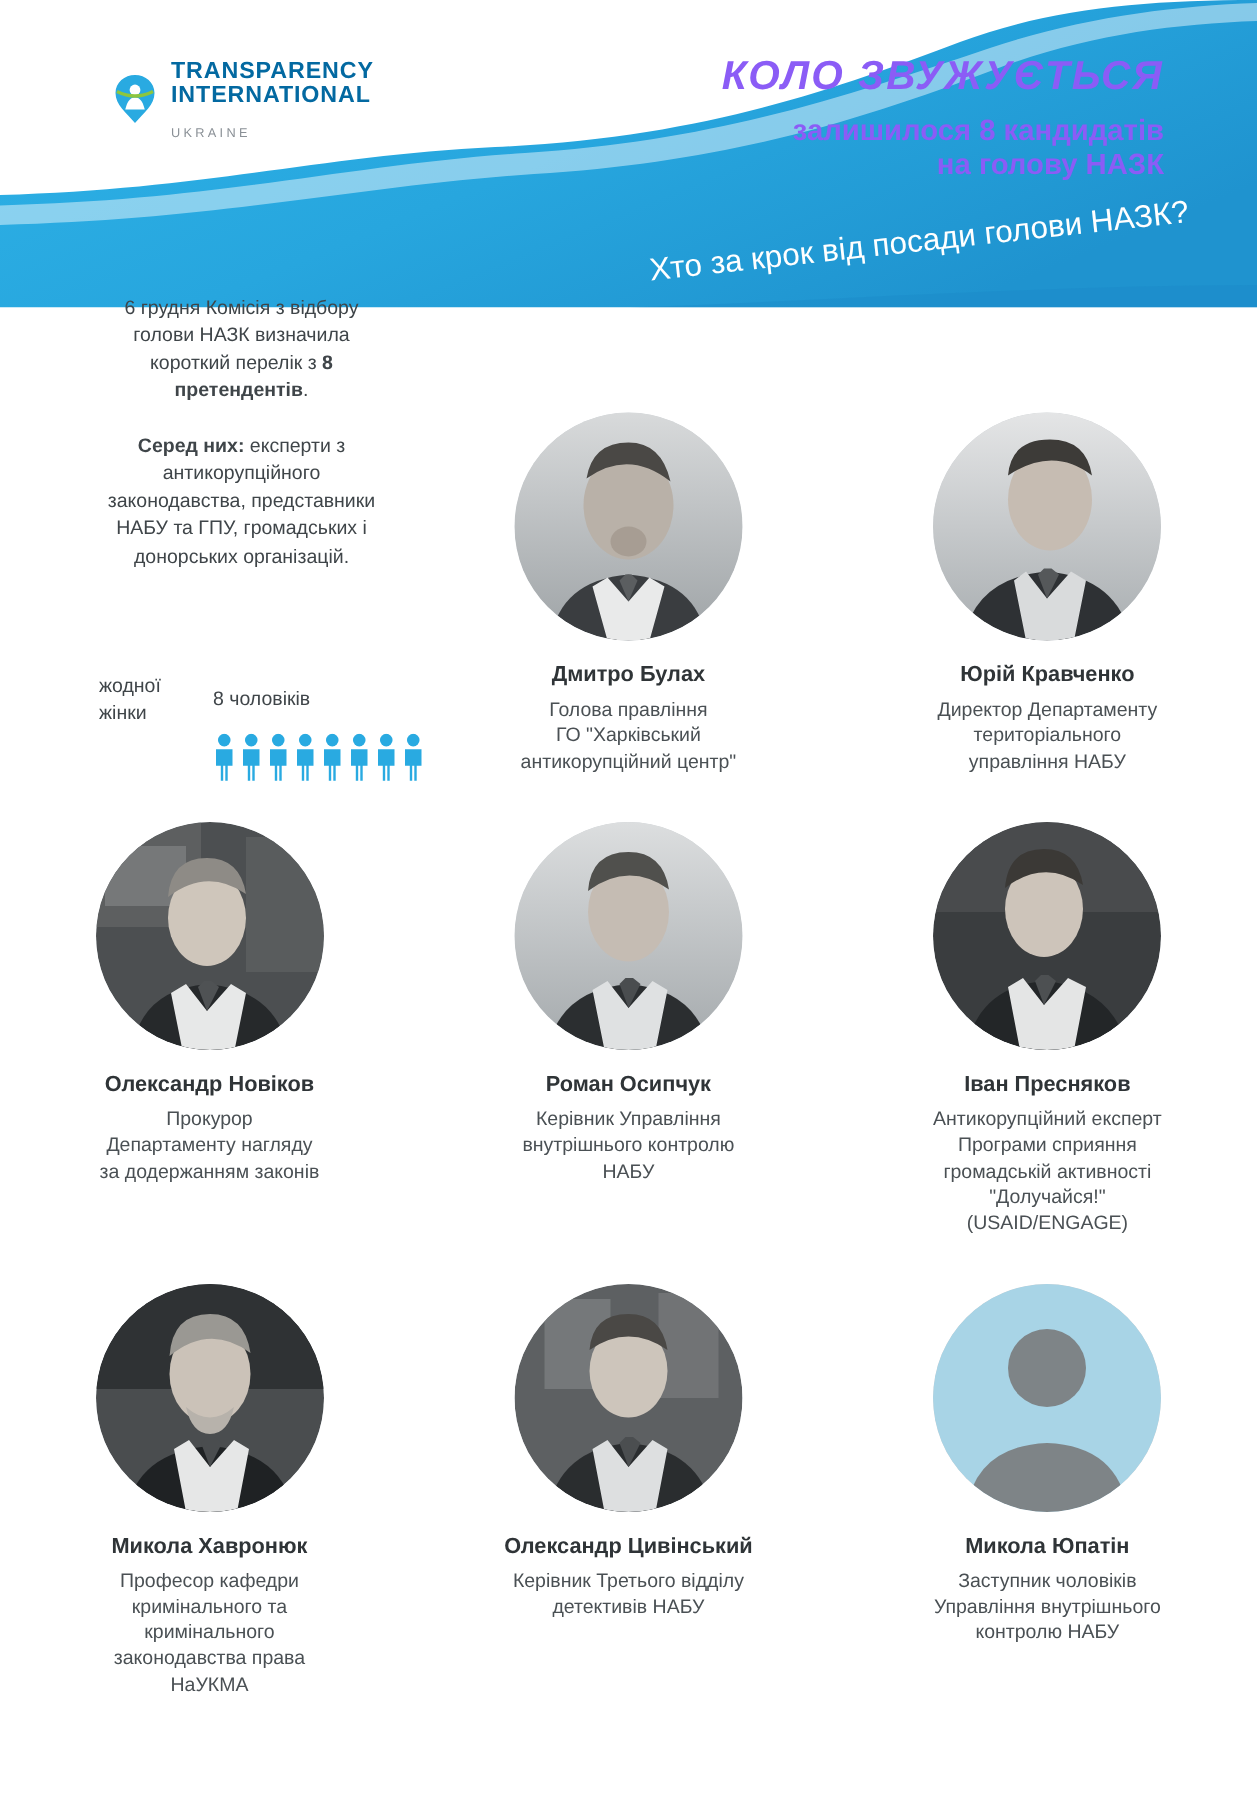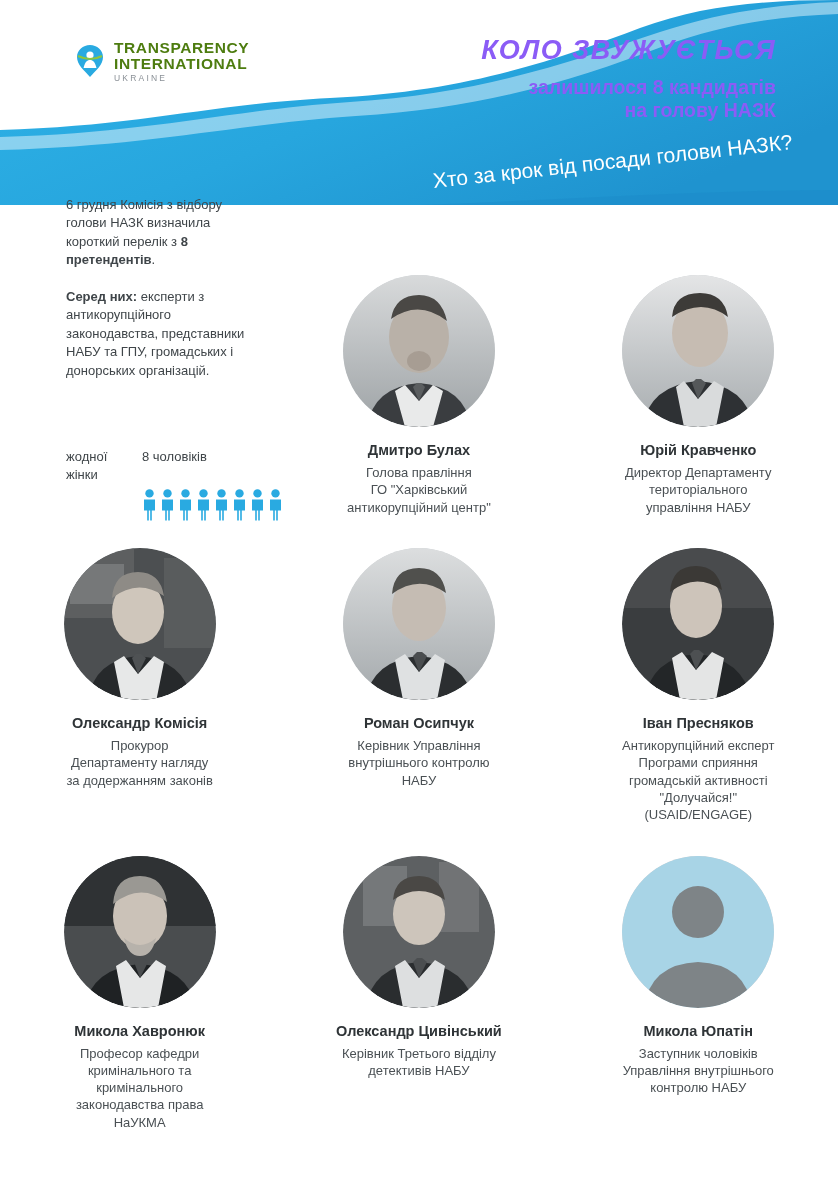--- a/index.html
+++ b/index.html
@@ -43,29 +43,29 @@
     height: 34px;
     position: relative;
   }
   .logo-text {
     line-height: 1.02;
   }
   .logo-l1, .logo-l2 {
     font-size: 15.5px;
     font-weight: bold;
     letter-spacing: 0.6px;
-    color: #4d7c0f;
+    color: #0369a1;
     display: block;
   }
   .logo-l3 {
     font-size: 8.5px;
     letter-spacing: 2.2px;
     color: #8a9096;
     display: block;
-    margin-top: 2px;
+    margin-top: 12px;
   }
 
   .title-block {
     position: absolute;
     right: 62px;
     top: 36px;
     text-align: right;
     z-index: 6;
     color: #8b5cf6;
   }
@@ -97,32 +97,32 @@
   
   .left-col {
     position: absolute;
     left: 66px;
     top: 196px;
     width: 190px;
     font-size: 13px;
     line-height: 1.42;
     color: #3f4549;
   }
-  .left-col p { margin: 0 0 18px 0; }
+  .left-col p { margin: 0 0 18px 0; text-align: center; }
   .left-col b { font-weight: bold; }
 
   .people-stat {
     position: absolute;
     left: 66px;
     top: 448px;
     width: 230px;
   }
   .stat-labels {
     display: flex;
-    align-items: flex-start;
+    align-items: center;
     gap: 16px;
     font-size: 13px;
     color: #3f4549;
     line-height: 1.35;
   }
   .stat-none { width: 60px; }
   .stat-men { width: 140px; }
   .men-icons {
     margin-top: 6px;
     margin-left: 76px;
@@ -344,21 +344,21 @@
             <rect x="6" y="16" width="54" height="40" fill="#8b8d8e" opacity="0.55"></rect>
             <rect x="100" y="10" width="52" height="90" fill="#6a6c6d" opacity="0.45"></rect>
             <ellipse cx="74" cy="64" rx="26" ry="32" fill="#cfc6bb"></ellipse>
             <path d="M48 50 q26 -20 52 -2 q-4 -24 -26 -24 q-24 0 -26 26 Z" fill="#8e8b86"></path>
             <path d="M24 152 q6 -40 50 -44 q46 4 54 44 Z" fill="#26292b"></path>
             <path d="M60 108 l14 18 l16 -18 l10 6 l-8 40 h-34 l-8 -40 Z" fill="#e7e8e8"></path>
             <path d="M68 110 l6 16 l8 -16 l-5 -4 h-5 Z" fill="#4f5254"></path>
           </g>
         </svg>
       </div>
-      <div class="p-name">Олександр Комісія</div>
+      <div class="p-name">Олександр Новіков</div>
       <div class="p-role" style="white-space:pre-line">Прокурор
 Департаменту нагляду
 за додержанням законів</div>
     </div>
     <div class="cell">
       <div class="portrait">
         <svg width="152" height="152" viewBox="0 0 152 152">
           <defs>
               <clipPath id="c3">
                 <circle cx="76" cy="76" r="76"></circle>

